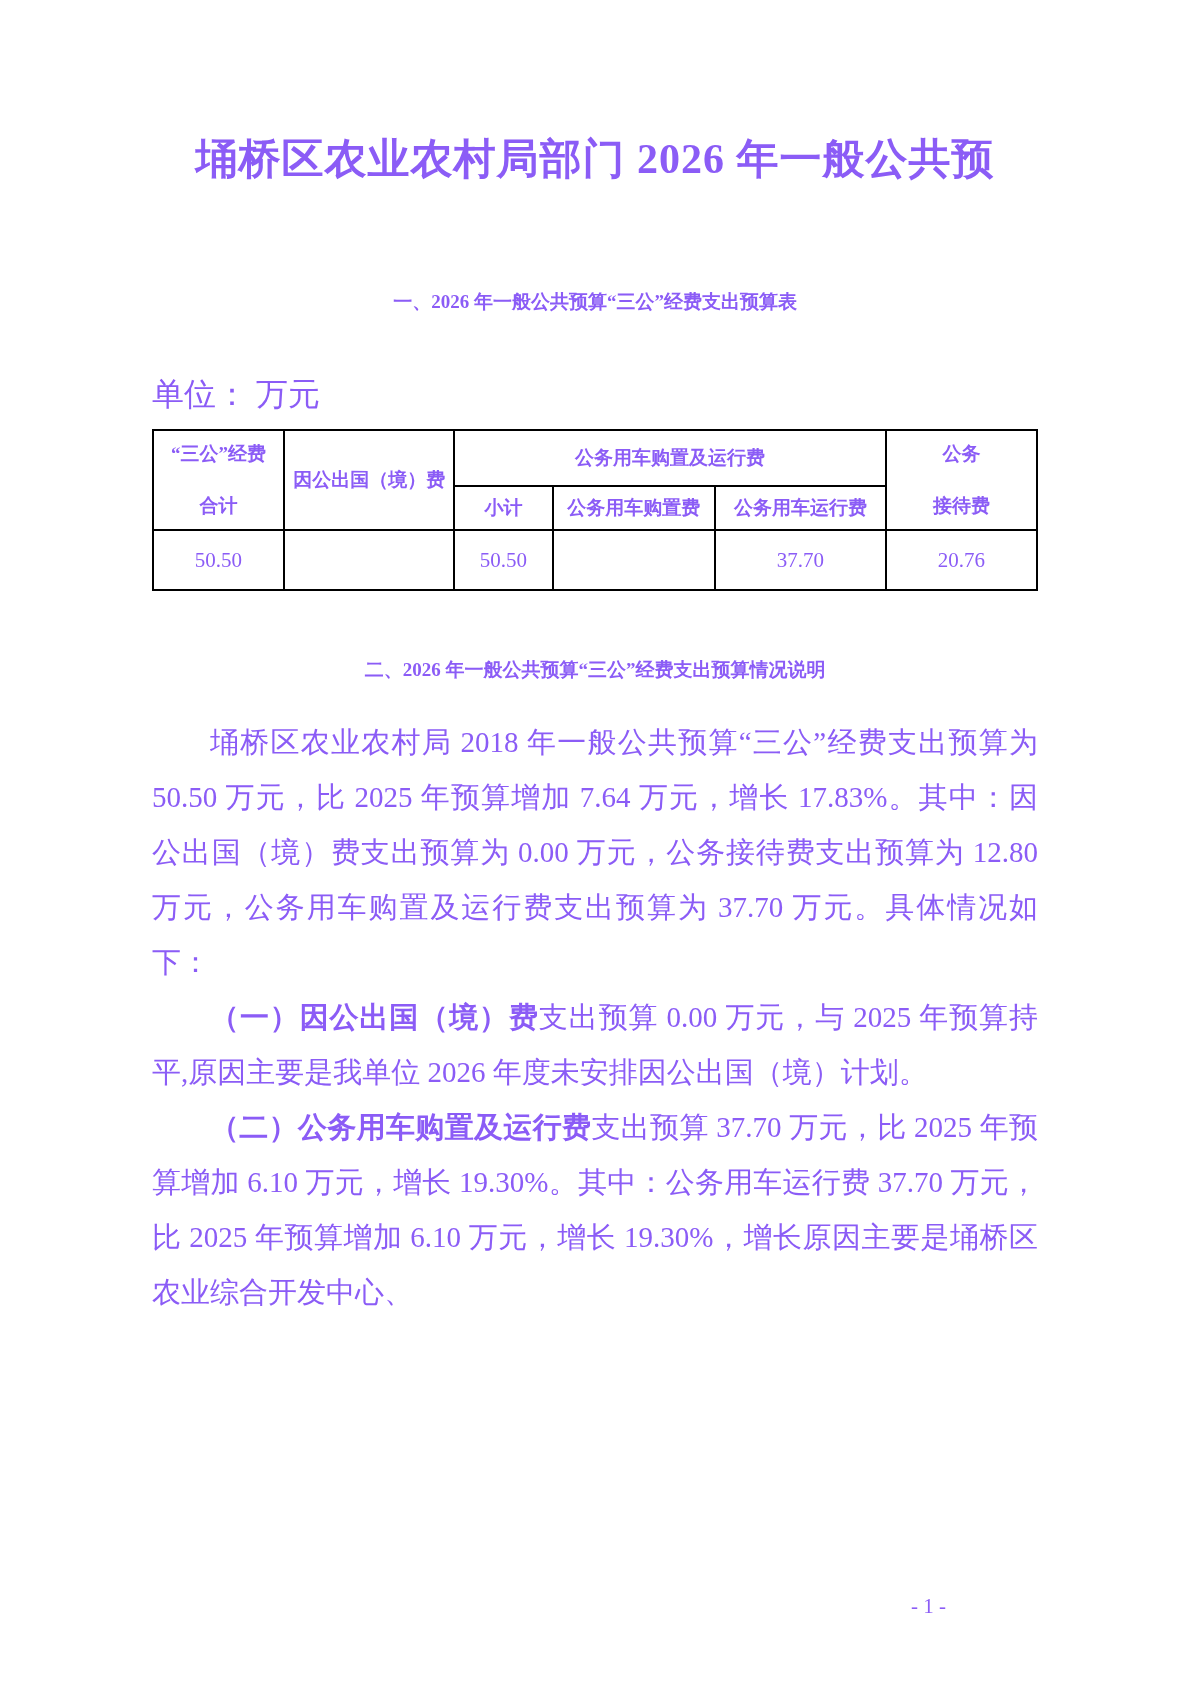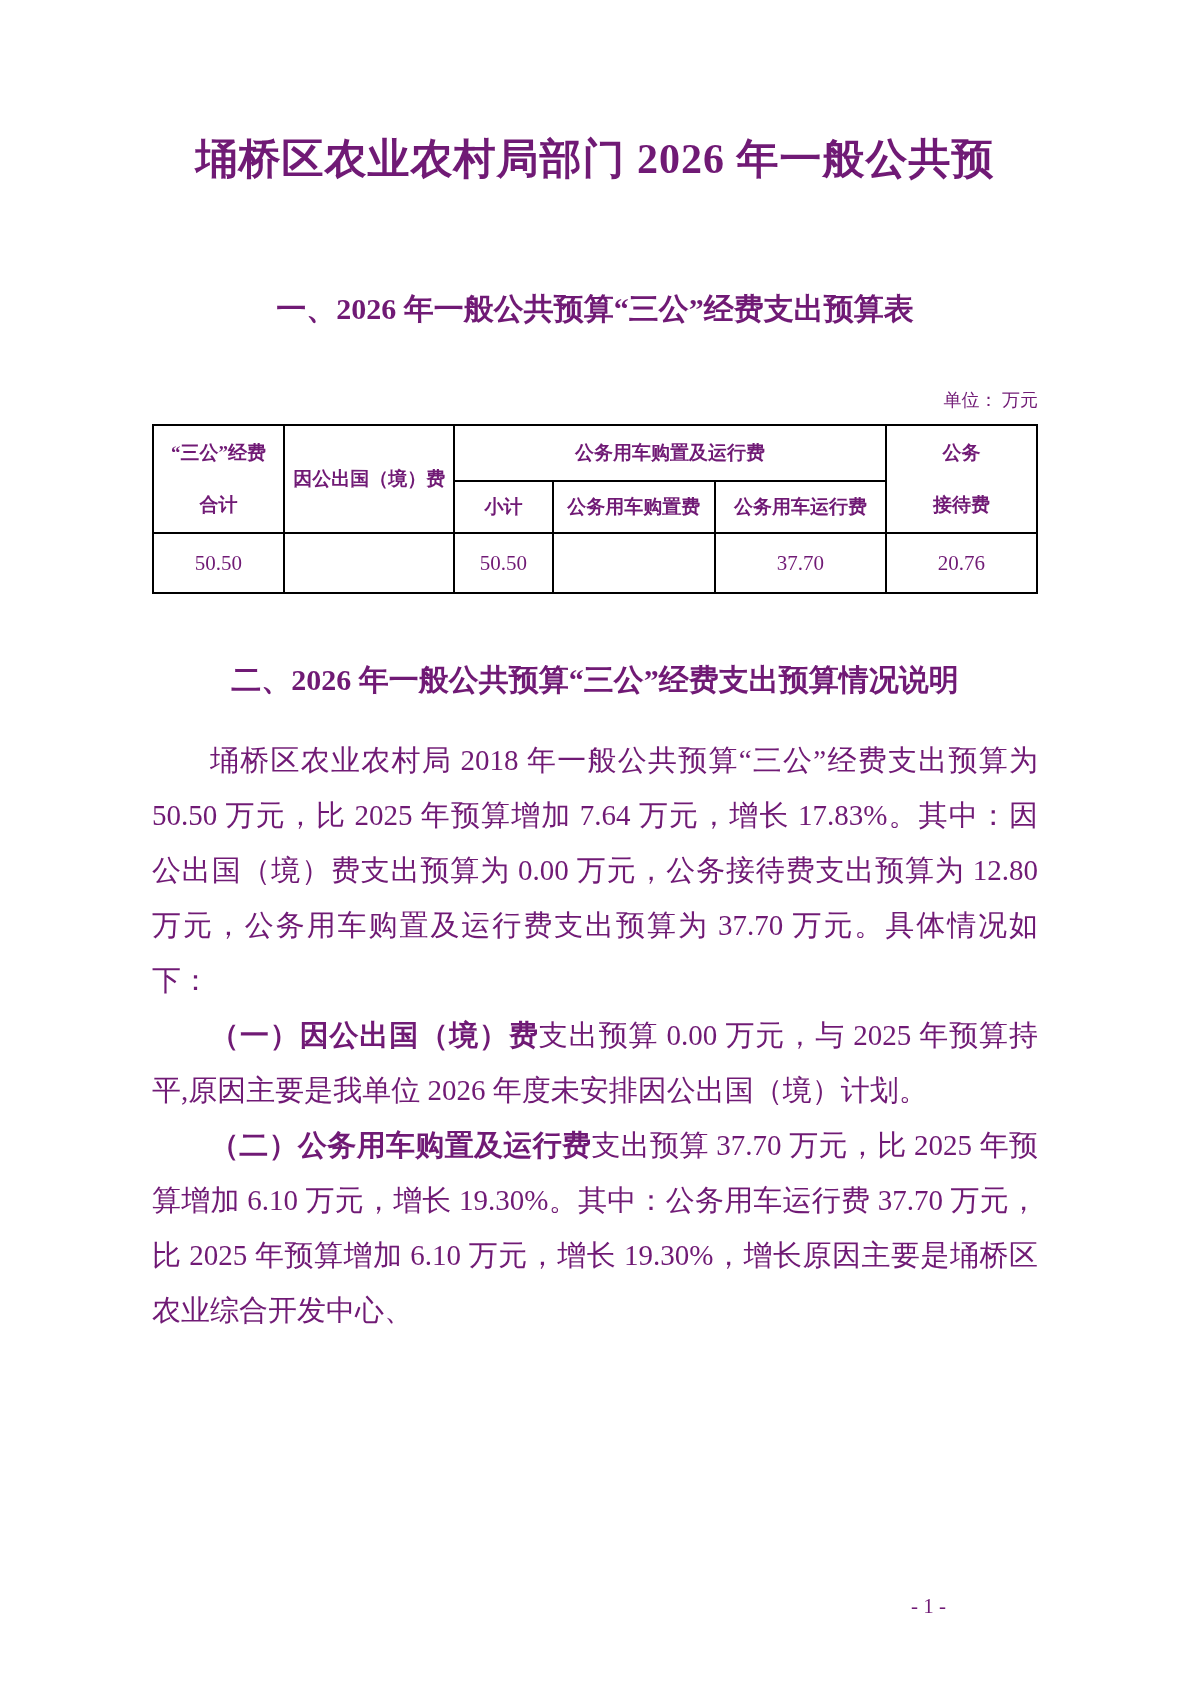--- a/index.html
+++ b/index.html
@@ -9,48 +9,48 @@
   }
   .page {
     position: relative;
     width: 1190px;
     height: 1683px;
     margin: 0 auto;
     background: #ffffff;
     box-sizing: border-box;
     padding: 126px 152px 0 152px;
     font-family: "Liberation Serif", serif;
-    color: #701a75;
+    color: #8b5cf6;
     overflow: hidden;
   }
   .doc-title {
     margin: 0;
     font-size: 42px;
     font-weight: bold;
     text-align: center;
     line-height: 1.6;
     letter-spacing: 1px;
   }
   .title-underline {
     text-decoration: underline;
     text-decoration-thickness: 3px;
     text-underline-offset: 9px;
   }
   .section-heading {
     margin: 0;
-    font-size: 30px;
+    font-size: 19px;
     font-weight: bold;
     text-align: center;
   }
   .section1-heading { margin-top: 96px; }
   .section2-heading { margin-top: 66px; }
   .unit-label {
     margin-top: 58px;
-    text-align: right;
-    font-size: 18px;
+    text-align: left;
+    font-size: 32px;
   }
   table.budget-table {
     width: 100%;
     border-collapse: collapse;
     table-layout: fixed;
     margin-top: 12px;
   }
   table.budget-table td {
     border: 2px solid #000000;
     text-align: center;
@@ -60,21 +60,21 @@
   .th-cell {
     font-weight: bold;
     font-size: 19px;
   }
   .data-cell {
     font-size: 21px;
     font-weight: normal;
     height: 58px;
   }
   .hdr-row1 { height: 56px; }
-  .hdr-row2 { height: 52px; }
+  .hdr-row2 { height: 44px; }
   .twoline-top { margin-bottom: 26px; }
   .body-text {
     margin: 0;
     margin-top: 32px;
     font-size: 29px;
     line-height: 55px;
     text-align: justify;
     text-indent: 2em;
   }
   .body-text.follow { margin-top: 0; }

